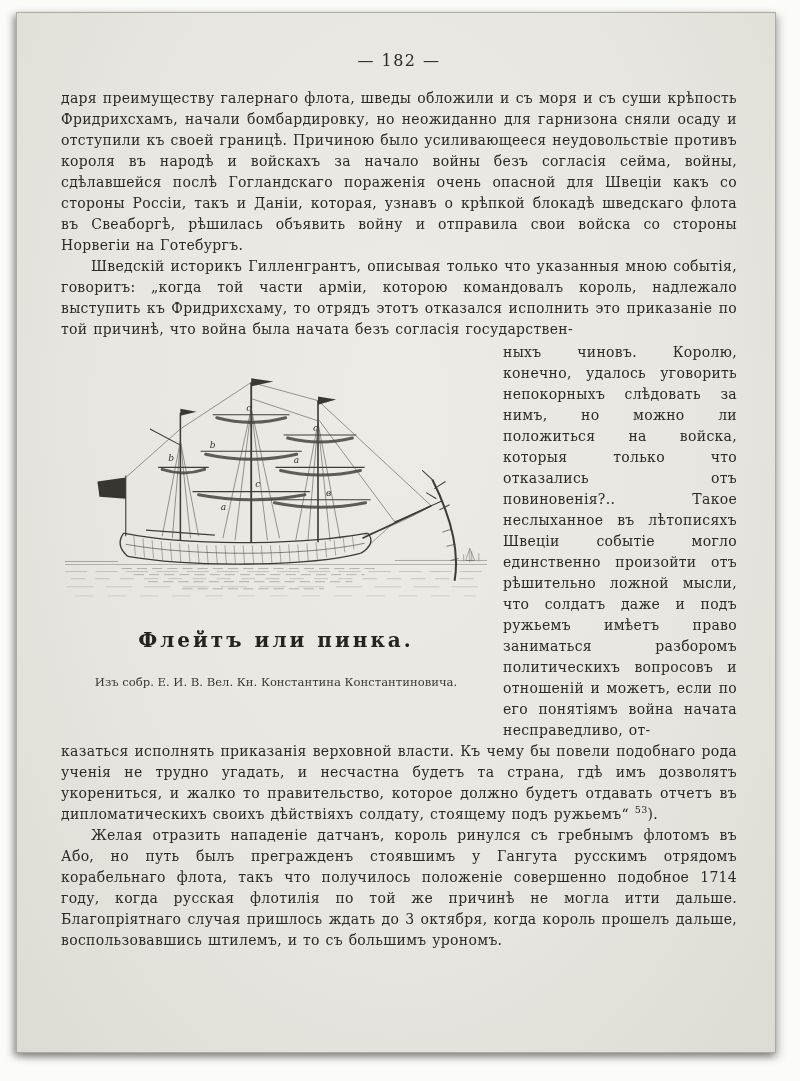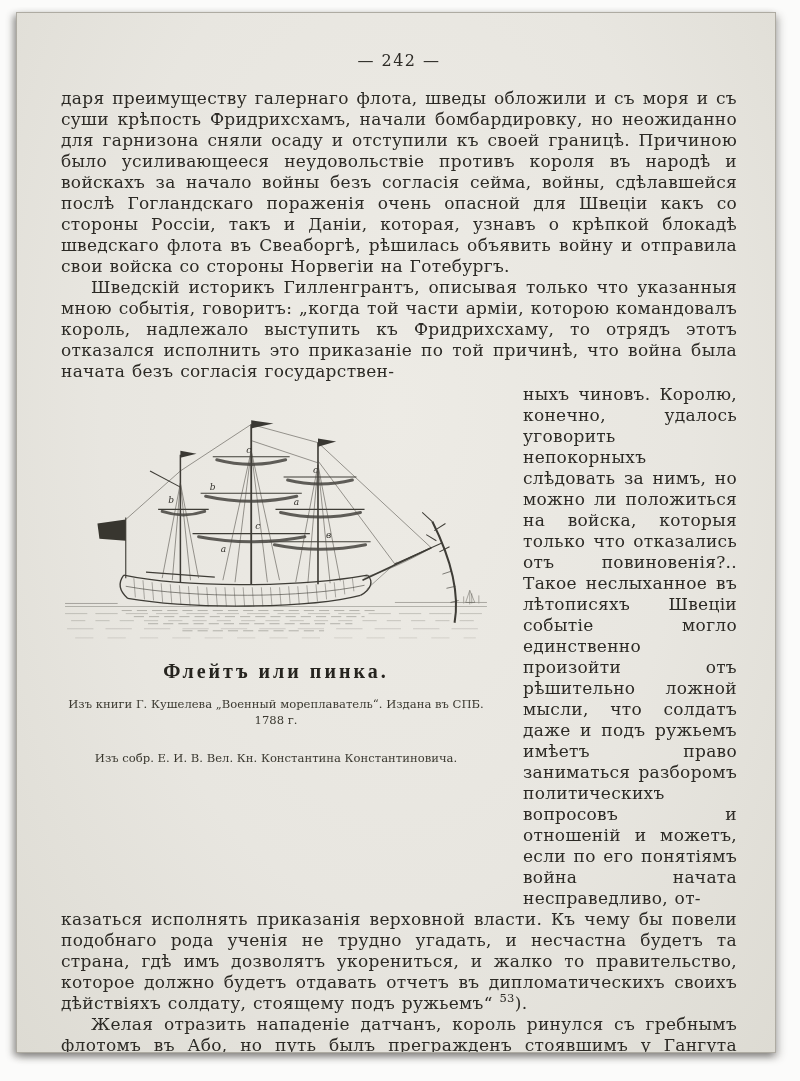--- a/index.html
+++ b/index.html
@@ -18,44 +18,44 @@
     padding:36px 38px 16px 44px;
     color:#2c2a25;
     font-family:"DejaVu Serif", serif;
     overflow:hidden;
   }
 
   .page-number { text-align:center; font-size:16px; letter-spacing:1.5px; margin:2px 0 18px; }
 
   .para {
     margin:0; text-align:justify;
-    font-size:17px; line-height:21px;
+    font-size:14px; line-height:21px;
     letter-spacing:0.3px; word-spacing:1px;
   }
   .indent { text-indent:30px; }
 
   .fig-row { display:flex; gap:12px; margin-top:2px; }
   .figure { flex:0 0 430px; width:430px; margin:6px 0 0 0; }
   .figure svg { display:block; width:100%; height:auto; }
   .fig-caption {
     text-align:center; font-weight:bold; font-size:20px;
-    letter-spacing:3px; margin-top:5px; color:#26241f;font-family:Liberation Serif, serif;
+    letter-spacing:3px; margin-top:15px; color:#26241f;
   }
   .fig-source { text-align:center; font-size:11.6px; line-height:16px; color:#3a382f;margin-top:22px; }
   .fig-source.first { margin-top:13px; }
-  .side-col { flex:1 1 auto; min-width:0;margin-left:20px; }
+  .side-col { flex:1 1 auto; min-width:0; }
   .fn-ref { font-size:0.68em; line-height:0; }
 </style>
 </head>
 <body>
 
 <div class="sheet">
   <div class="page">
 
-    <div class="page-number">— 242 —</div>
+    <div class="page-number">— 182 —</div>
 
     <p class="para">даря преимуществу галернаго флота, шведы обложили и съ моря и съ суши крѣпость Фридрихсхамъ, начали бомбардировку, но неожиданно для гарнизона сняли осаду и отступили къ своей границѣ. Причиною было усиливающееся неудовольствіе противъ короля въ народѣ и войскахъ за начало войны безъ согласія сейма, войны, сдѣлавшейся послѣ Гогландскаго пораженія очень опасной для Швеціи какъ со стороны Россіи, такъ и Даніи, которая, узнавъ о крѣпкой блокадѣ шведскаго флота въ Свеаборгѣ, рѣшилась объявить войну и отправила свои войска со стороны Норвегіи на Готебургъ.</p>
 
     <p class="para indent">Шведскій историкъ Гилленгрантъ, описывая только что указанныя мною событія, говоритъ: „когда той части арміи, которою командовалъ король, надлежало выступить къ Фридрихсхаму, то отрядъ этотъ отказался исполнить это приказаніе по той причинѣ, что война была начата безъ согласія государствен-</p>
 
     <div class="fig-row">
 
       <figure class="figure">
         <svg viewBox="0 0 425 262" xmlns="http://www.w3.org/2000/svg">
 
@@ -157,21 +157,20 @@
             <text x="249" y="82">c</text>
             <text x="147" y="99">b</text>
             <text x="230" y="114">a</text>
             <text x="192" y="137">c</text>
             <text x="262" y="146">в</text>
             <text x="158" y="160">a</text>
             <text x="106" y="112">b</text>
           </g>
         </svg>
         <figcaption class="fig-caption">Флейтъ или пинка.</figcaption>
-        <div class="fig-source first">Изъ книги Г. Кушелева „Военный мореплаватель“. Издана въ СПБ. 1788 г.</div>
         <div class="fig-source">Изъ собр. Е. И. В. Вел. Кн. Константина Константиновича.</div>
       </figure>
 
       <div class="side-col para">ныхъ чиновъ. Королю, конечно, удалось уговорить непокорныхъ слѣдовать за нимъ, но можно ли положиться на войска, которыя только что отказались отъ повиновенія?.. Такое неслыханное въ лѣтописяхъ Швеціи событіе могло единственно произойти отъ рѣшительно ложной мысли, что солдатъ даже и подъ ружьемъ имѣетъ право заниматься разборомъ политическихъ вопросовъ и отношеній и можетъ, если по его понятіямъ война начата несправедливо, от-</div>
     </div>
 
     <p class="para"><span>казаться исполнять приказанія верховной власти. Къ чему бы повели подобнаго рода ученія не трудно угадать, и несчастна будетъ та страна, гдѣ имъ дозволятъ укорениться, и жалко то правительство, которое должно будетъ отдавать отчетъ въ дипломатическихъ своихъ дѣйствіяхъ солдату, стоящему подъ ружьемъ“</span> <sup class="fn-ref">53</sup><span>).</span></p>
 
     <p class="para indent">Желая отразить нападеніе датчанъ, король ринулся съ гребнымъ флотомъ въ Або, но путь былъ прегражденъ стоявшимъ у Гангута русскимъ отрядомъ корабельнаго флота, такъ что получилось положеніе совершенно подобное 1714 году, когда русская флотилія по той же причинѣ не могла итти дальше. Благопріятнаго случая пришлось ждать до 3 октября, когда король прошелъ дальше, воспользовавшись штилемъ, и то съ большимъ урономъ.</p>
 

